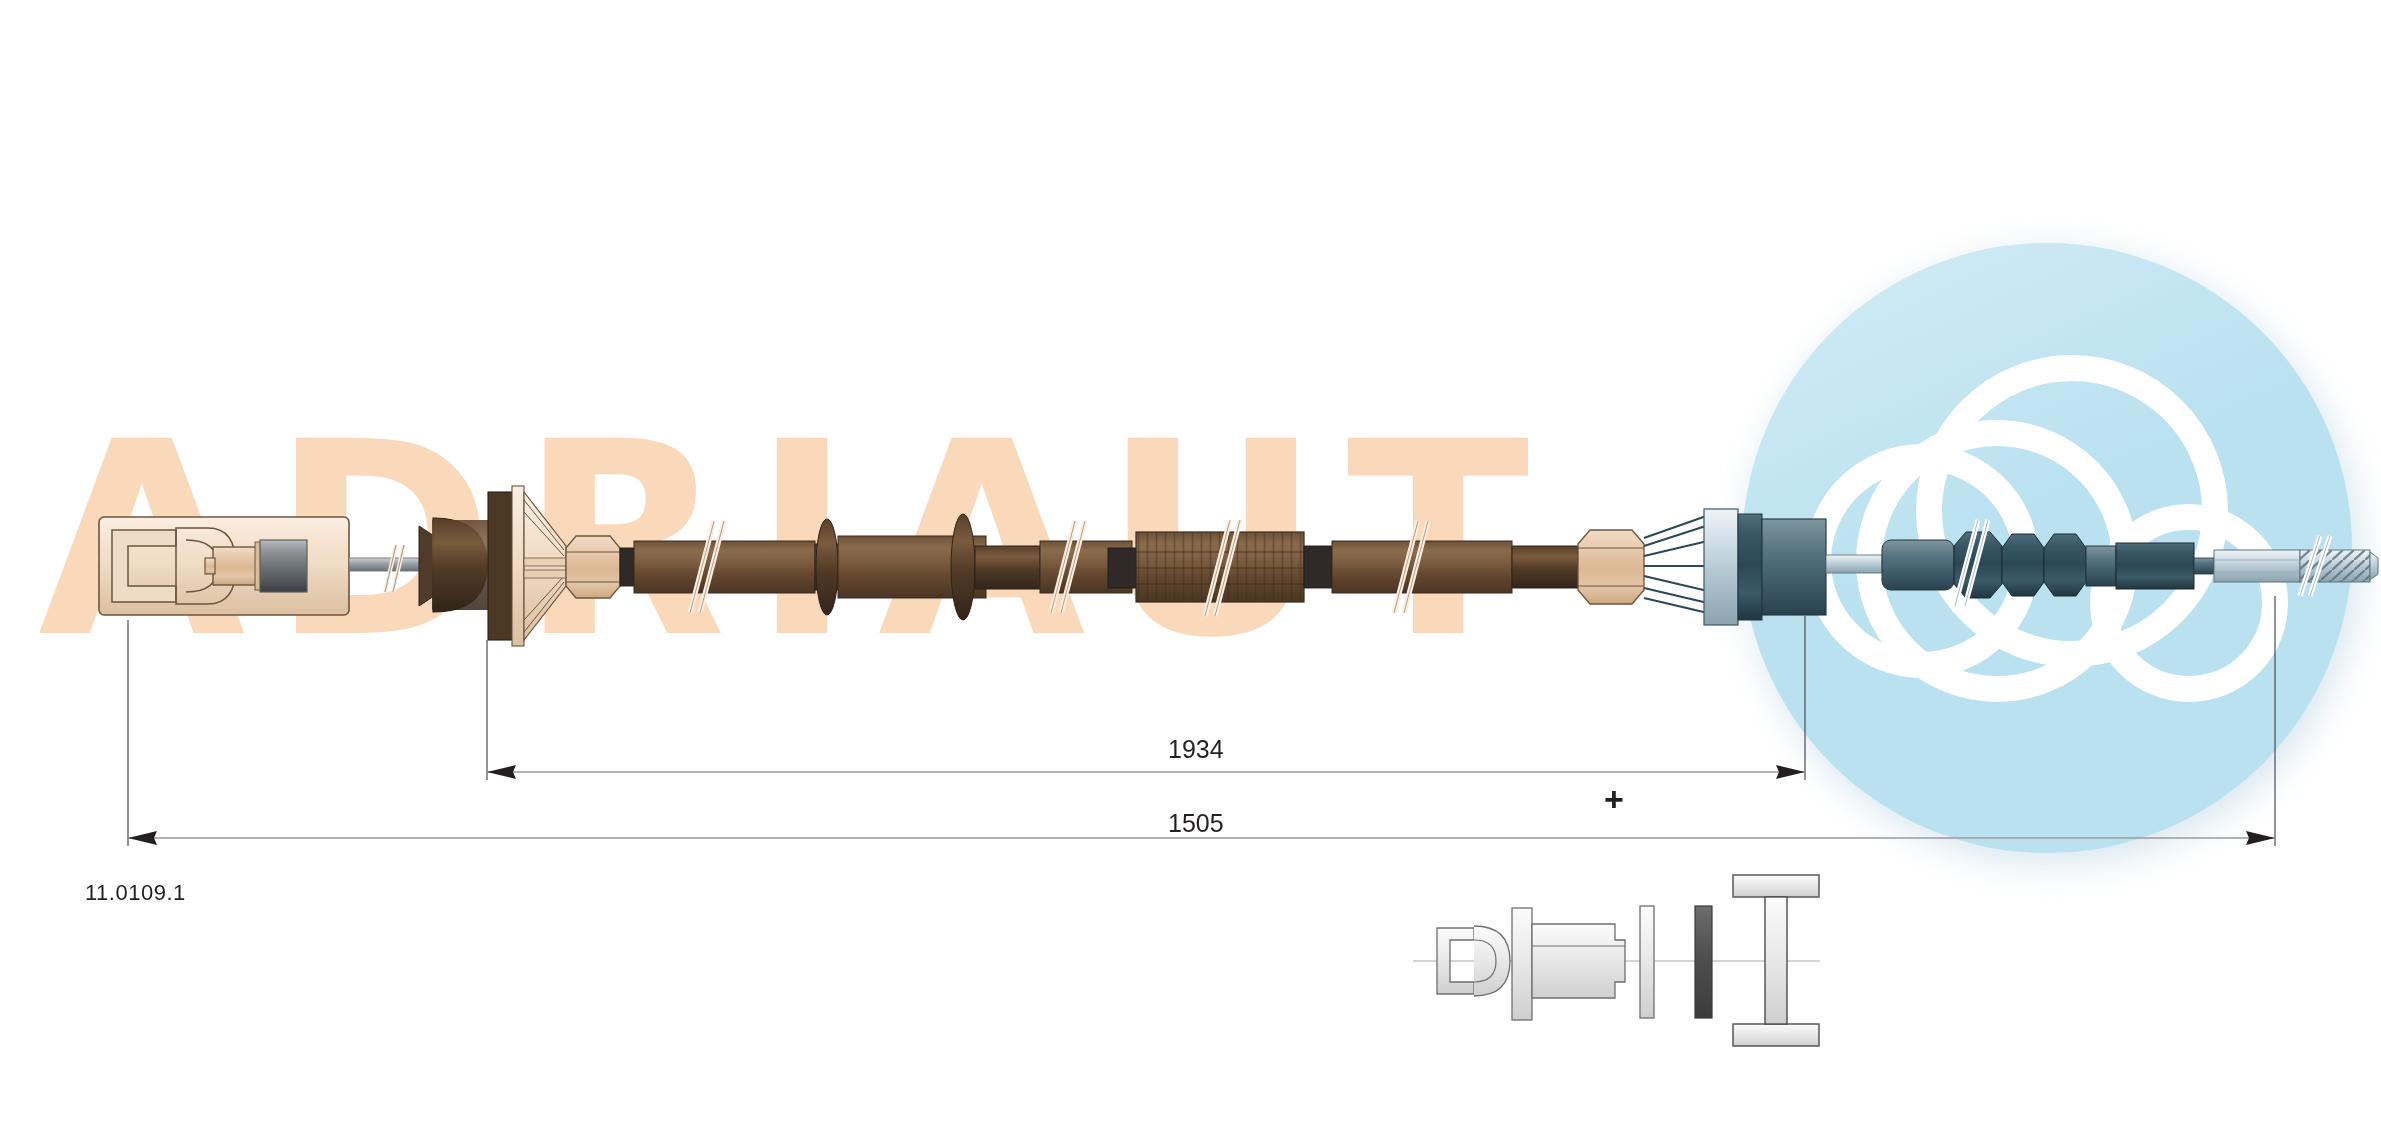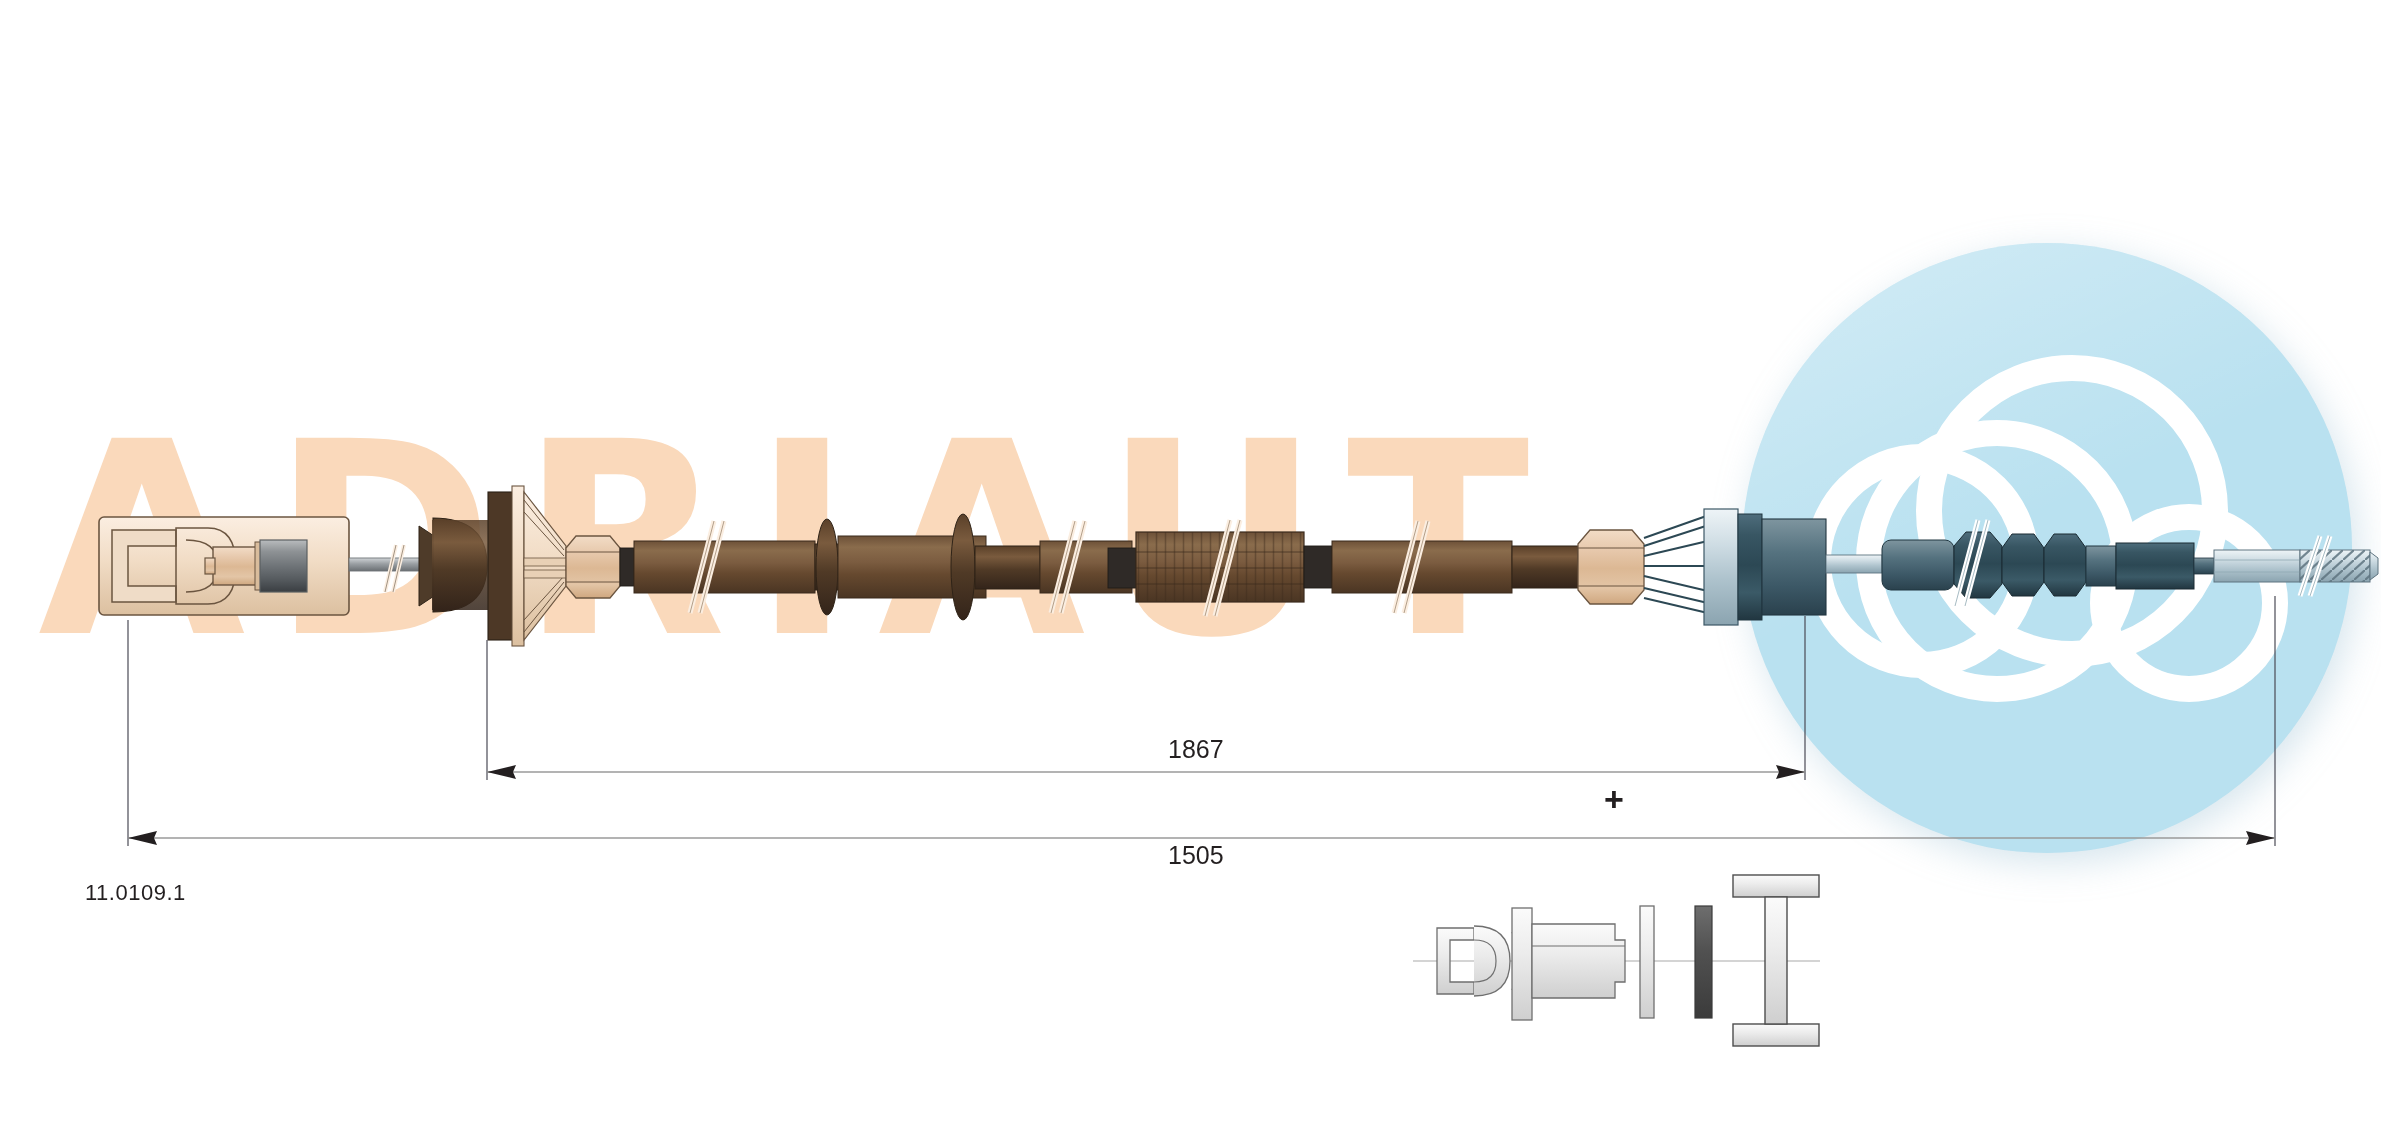--- a/index.html
+++ b/index.html
@@ -63,21 +63,21 @@
 
   
   .dim-label{
     position:absolute;
     font-family:"Liberation Sans", sans-serif;
     font-size:25px;
     color:#231f20;
     white-space:nowrap;
   }
   #dim1085 { left:1168px; top:735px; }
-  #dim1505 { left:1168px; top:809px;margin-top:32px; }
+  #dim1505 { left:1168px; top:809px; }
   #plusmark{
     position:absolute;
     left:1604px; top:782px;
     font-family:"Liberation Sans", sans-serif;
     font-size:34px;
     font-weight:700;
     color:#231f20;
     line-height:1;
   }
 
@@ -362,18 +362,18 @@
       <rect x="1695" y="906" width="17" height="112" fill="url(#gDetDark)" stroke="#3b3b3b" stroke-width="1.2"></rect>
 
       <g>
         <rect x="1733" y="875" width="86" height="22" fill="url(#gDet)" stroke="#4d4d4d" stroke-width="1.4"></rect>
         <rect x="1733" y="1024" width="86" height="22" fill="url(#gDet)" stroke="#4d4d4d" stroke-width="1.4"></rect>
         <rect x="1765" y="897" width="22" height="127" fill="url(#gDet)" stroke="#4d4d4d" stroke-width="1.4"></rect>
       </g>
     </g>
   </svg>
 
-  <div class="dim-label" id="dim1085">1867</div>
+  <div class="dim-label" id="dim1085">1934</div>
   <div class="dim-label" id="dim1505">1505</div>
   <div id="plusmark">+</div>
   <div id="partnum">11.0109.1</div>
 
 </div>
 
 </body></html>

